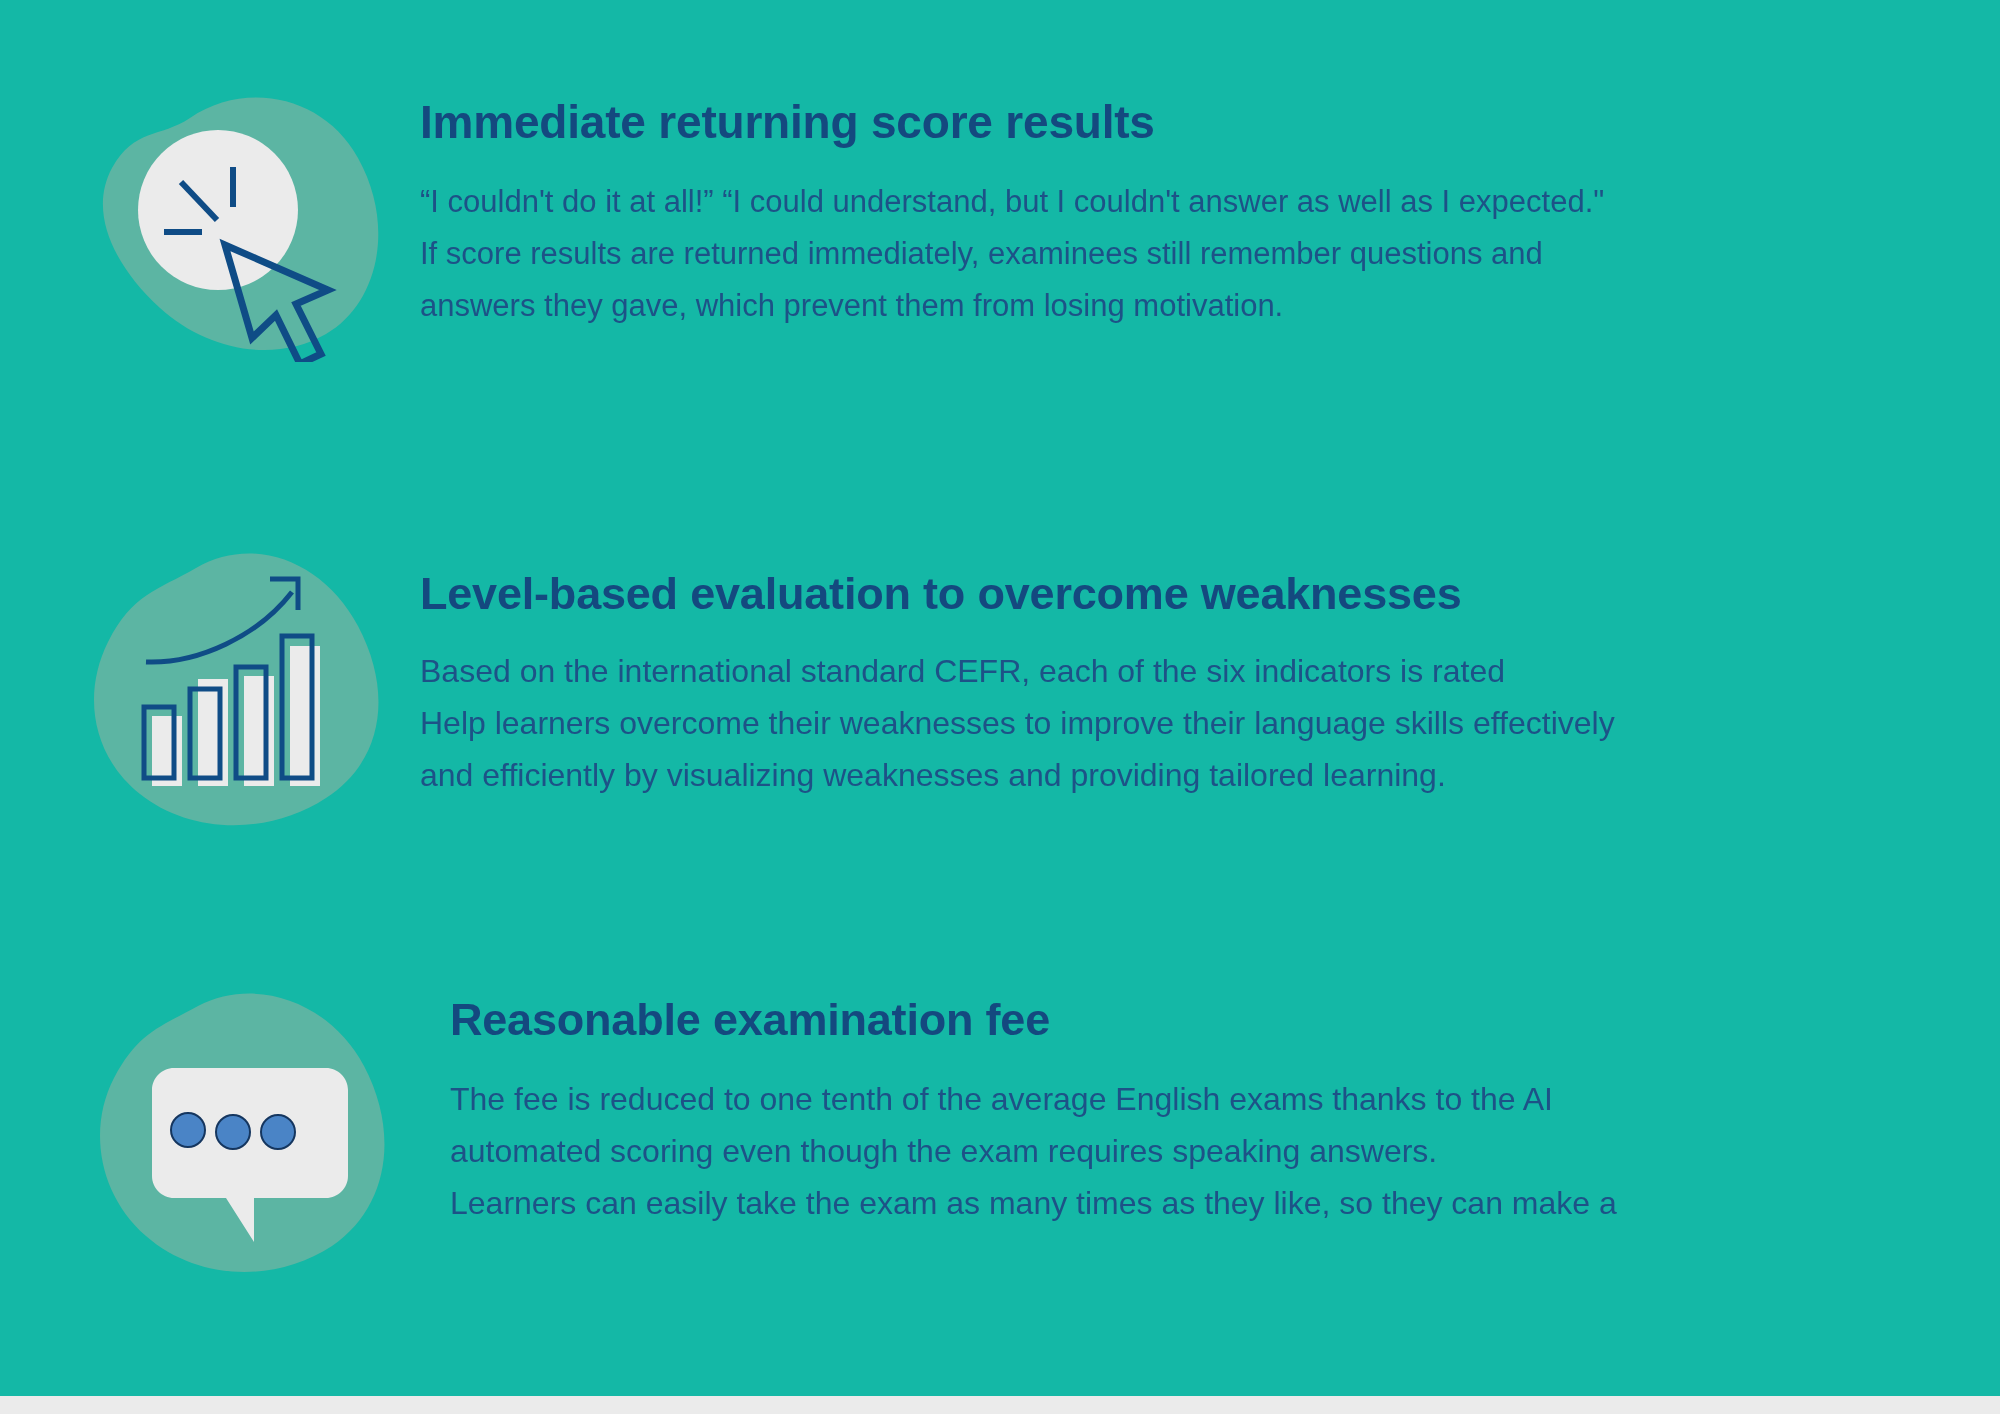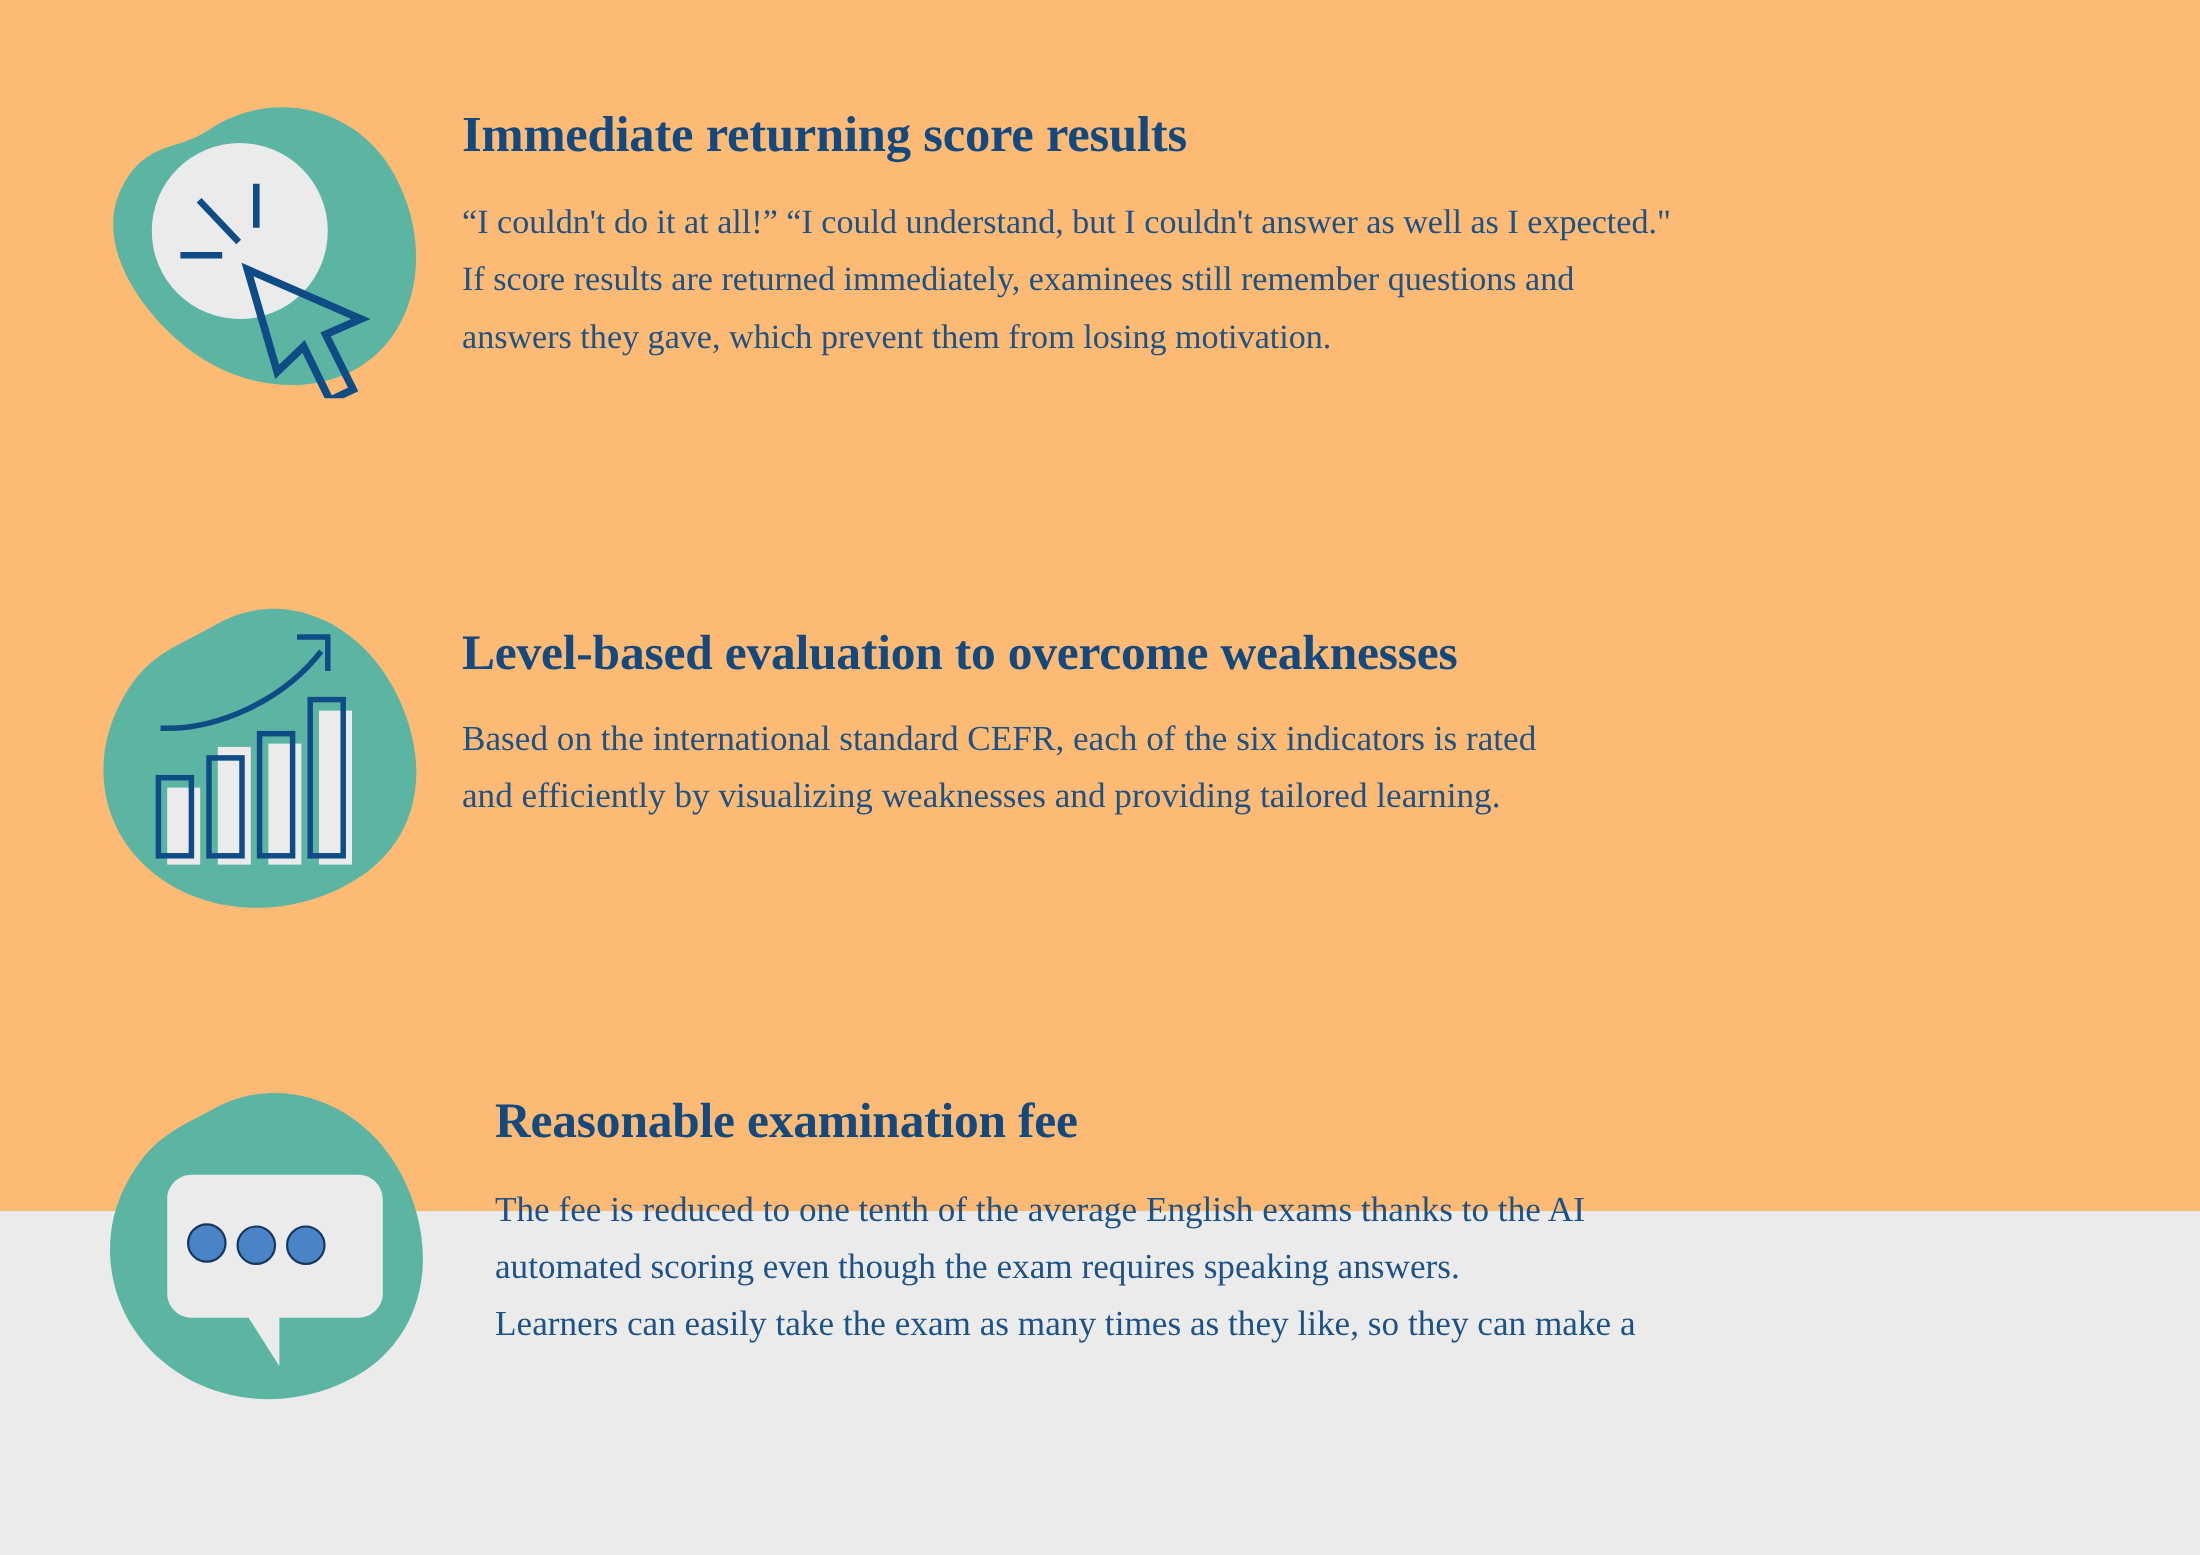--- a/index.html
+++ b/index.html
@@ -10,23 +10,22 @@
     width: 2000px;
     height: 1414px;
     background: #ebebeb;
     font-family: "Liberation Sans", "DejaVu Sans", sans-serif;
     overflow: hidden;
   }
 
   .page {
     position: relative;
     width: 2000px;
-    height: 1101px;
-    background: #fdba74;
-    font-family: Liberation Serif, serif;
+    height: 1396px;
+    background: #14b8a6;
   }
 
   .feature-row {
     position: absolute;
     display: flex;
     align-items: flex-start;
   }
 
   .icon-cell {
     position: relative;
@@ -140,20 +139,21 @@
         </g>
         <path d="M68 126 C120 128 180 100 214 56" fill="none" stroke="#0f4c86" stroke-width="5"></path>
         <path d="M192 43 L220 43 L220 74" fill="none" stroke="#0f4c86" stroke-width="5"></path>
       </svg>
     </div>
 
     <div class="text-cell">
       <h2 class="feature-title">Level-based evaluation to overcome weaknesses</h2>
       <p class="feature-body">
         <span class="line">Based on the international standard CEFR, each of the six indicators is rated</span>
+        <span class="line">Help learners overcome their weaknesses to improve their language skills effectively</span>
         <span class="line">and efficiently by visualizing weaknesses and providing tailored learning.</span>
       </p>
     </div>
 
   </section>
 
   <section class="feature-row" id="row-fee">
 
     <div class="icon-cell">
       <svg width="310" height="300" viewBox="0 0 310 300" xmlns="http://www.w3.org/2000/svg" aria-hidden="true">

